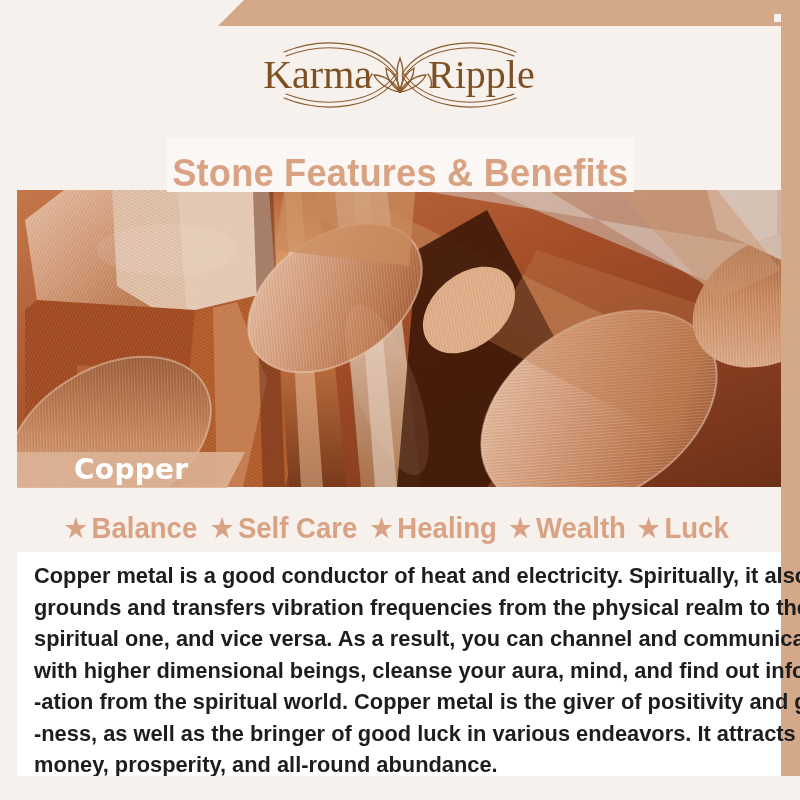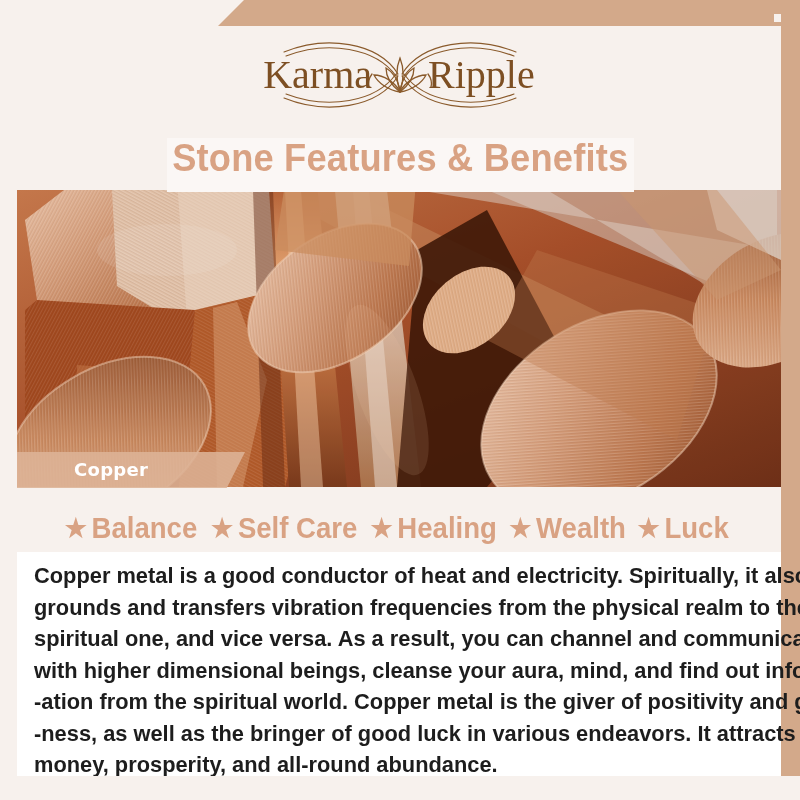--- a/index.html
+++ b/index.html
@@ -106,21 +106,21 @@
   
   .title-banner {
     position: absolute;
     top: 138px;
     left: 167px;
     width: 467px;
     height: 54px;
     background: #fbf7f5;
     z-index: 11;
     display: flex;
-    align-items: flex-start;
+    align-items: flex-end;
     justify-content: center;
   }
   .title-text {
     font-family: "Liberation Sans Narrow", "Liberation Sans", sans-serif;
     font-weight: bold;
     font-size: 39px;
     letter-spacing: 0.2px;
     color: #d9a283;
     transform: scaleX(0.93);
     transform-origin: center;
@@ -151,21 +151,21 @@
     background: rgba(221, 179, 150, 0.88);
     clip-path: polygon(0 0, 100% 0, 92% 100%, 0 100%);
     z-index: 12;
     display: flex;
     align-items: center;
   }
   .copper-text {
     color: #ffffff;
     font-family: "DejaVu Sans", sans-serif;
     font-weight: bold;
-    font-size: 18px;
+    font-size: 28px;
     letter-spacing: 0.3px;
     margin-left: 57px;
     line-height: 1;
   }
 
   
   .features {
     position: absolute;
     top: 509px;
     left: 17px;

